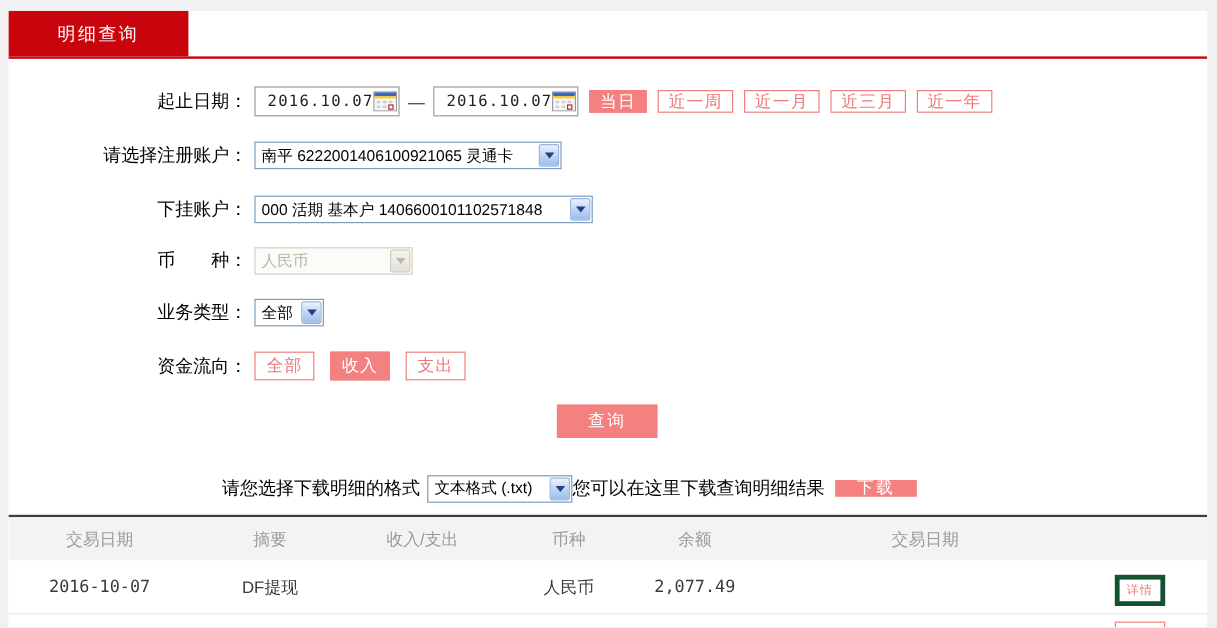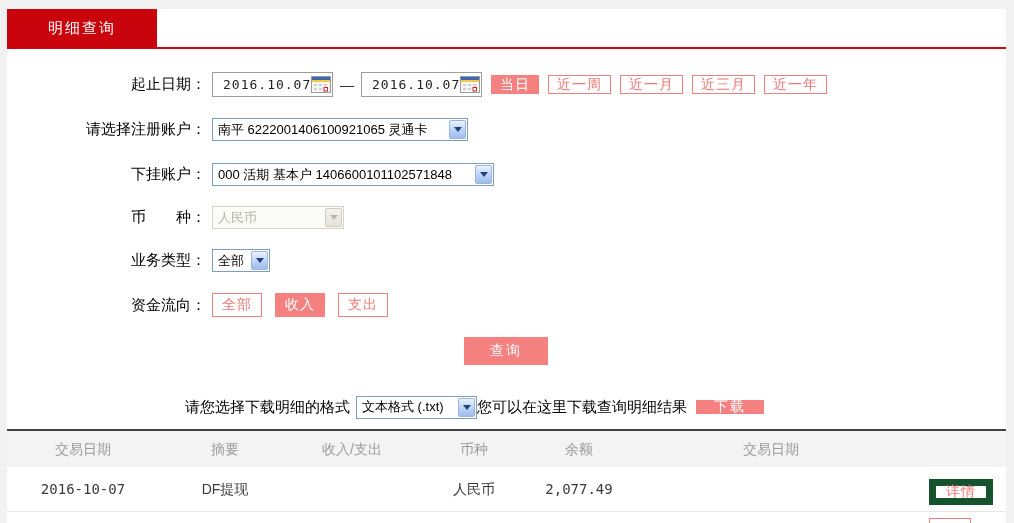--- a/index.html
+++ b/index.html
@@ -92,22 +92,22 @@
   .rc { position:absolute; top:0; height:45px; line-height:45px; text-align:center; font-size:14px; color:#3a3a3a; white-space:nowrap; }
   .c1 { left:26px;  width:100px; }
   .c2 { left:168px; width:100px; }
   .c3 { left:295px; width:100px; }
   .c4 { left:417px; width:100px; }
   .c5 { left:522px; width:100px; }
   .c6h { left:664px; width:200px; }
   .c6 { left:617px; width:300px; }
   .amount-in { color:#c80c0c; }
   .detail-btn {
-    position:absolute; left:922px; top:12px; width:64px; height:26px;
-    border:7px solid #14532d; color:#f07676; background:#fff; font-size:14px;
+    position:absolute; left:922px; top:12px; width:42px; height:26px;
+    border:4px solid #14532d; color:#f07676; background:#fff; font-size:10px;
     display:flex; align-items:center; justify-content:center; cursor:pointer; letter-spacing:1px;
   }
   .detail-btn-next {
     position:absolute; left:922px; top:509px; width:42px; height:26px;
     border:1px solid #f08080; background:#fff;
   }
 </style>
 </head>
 <body>
 

